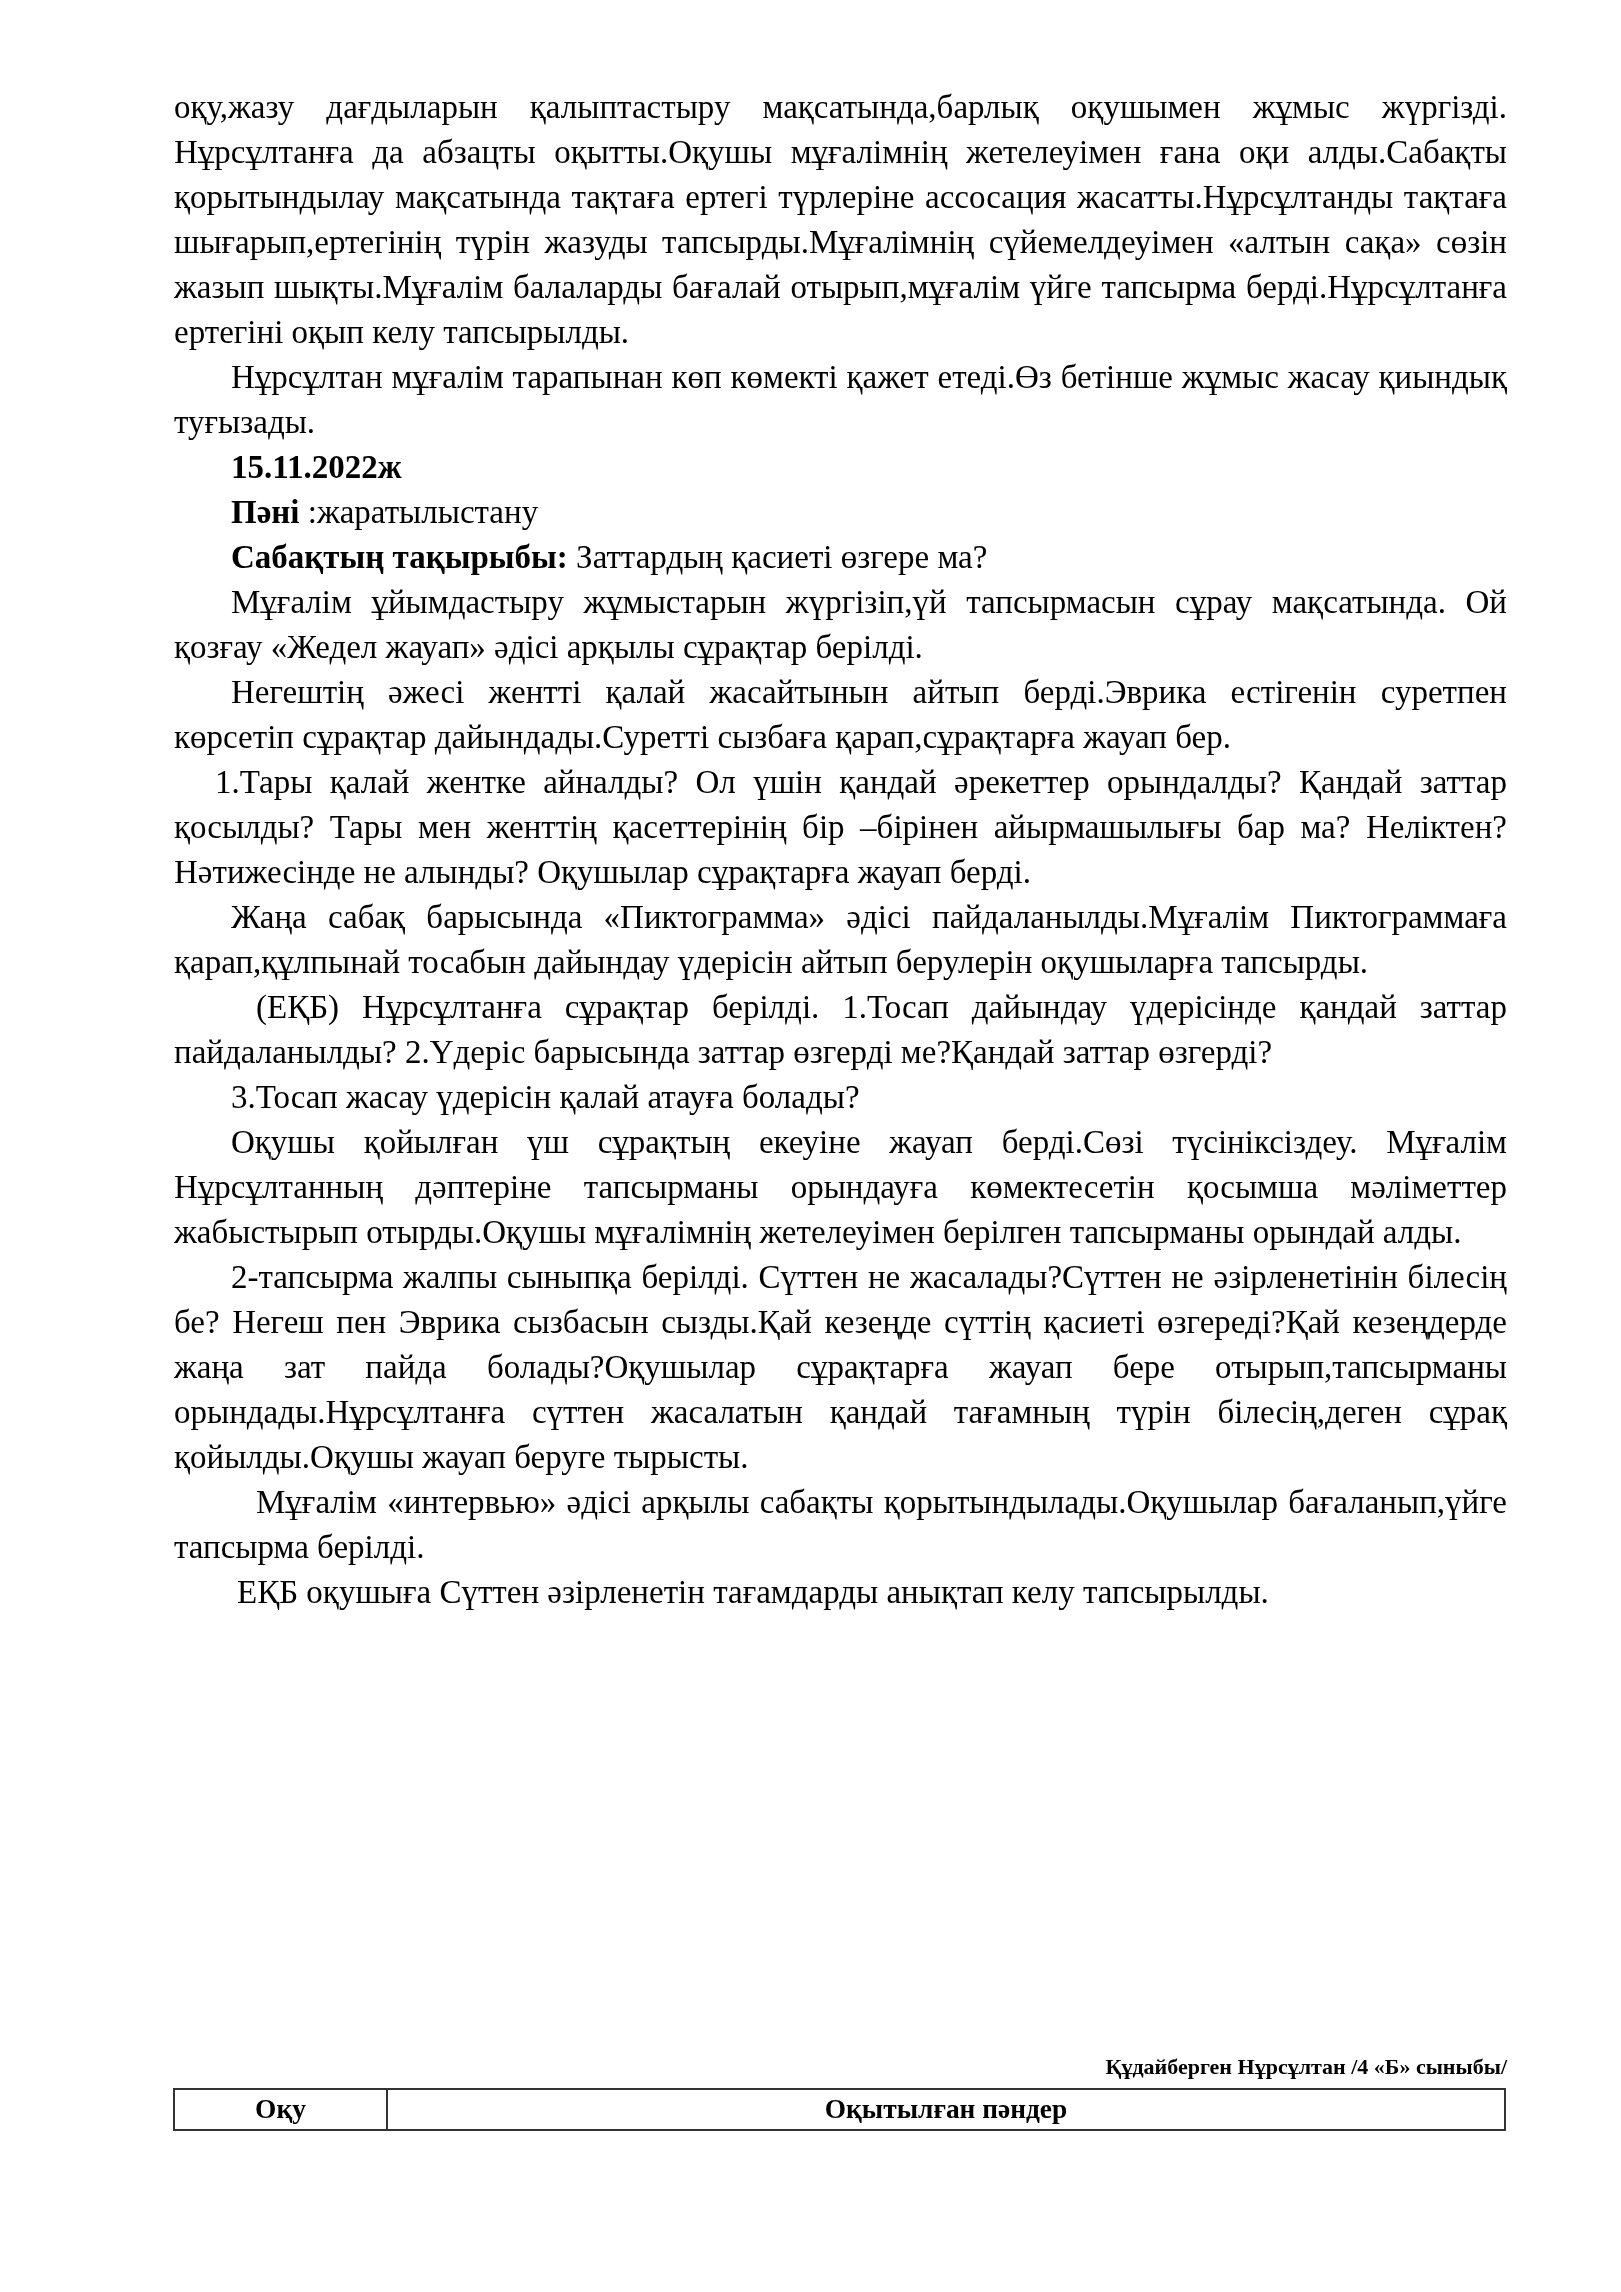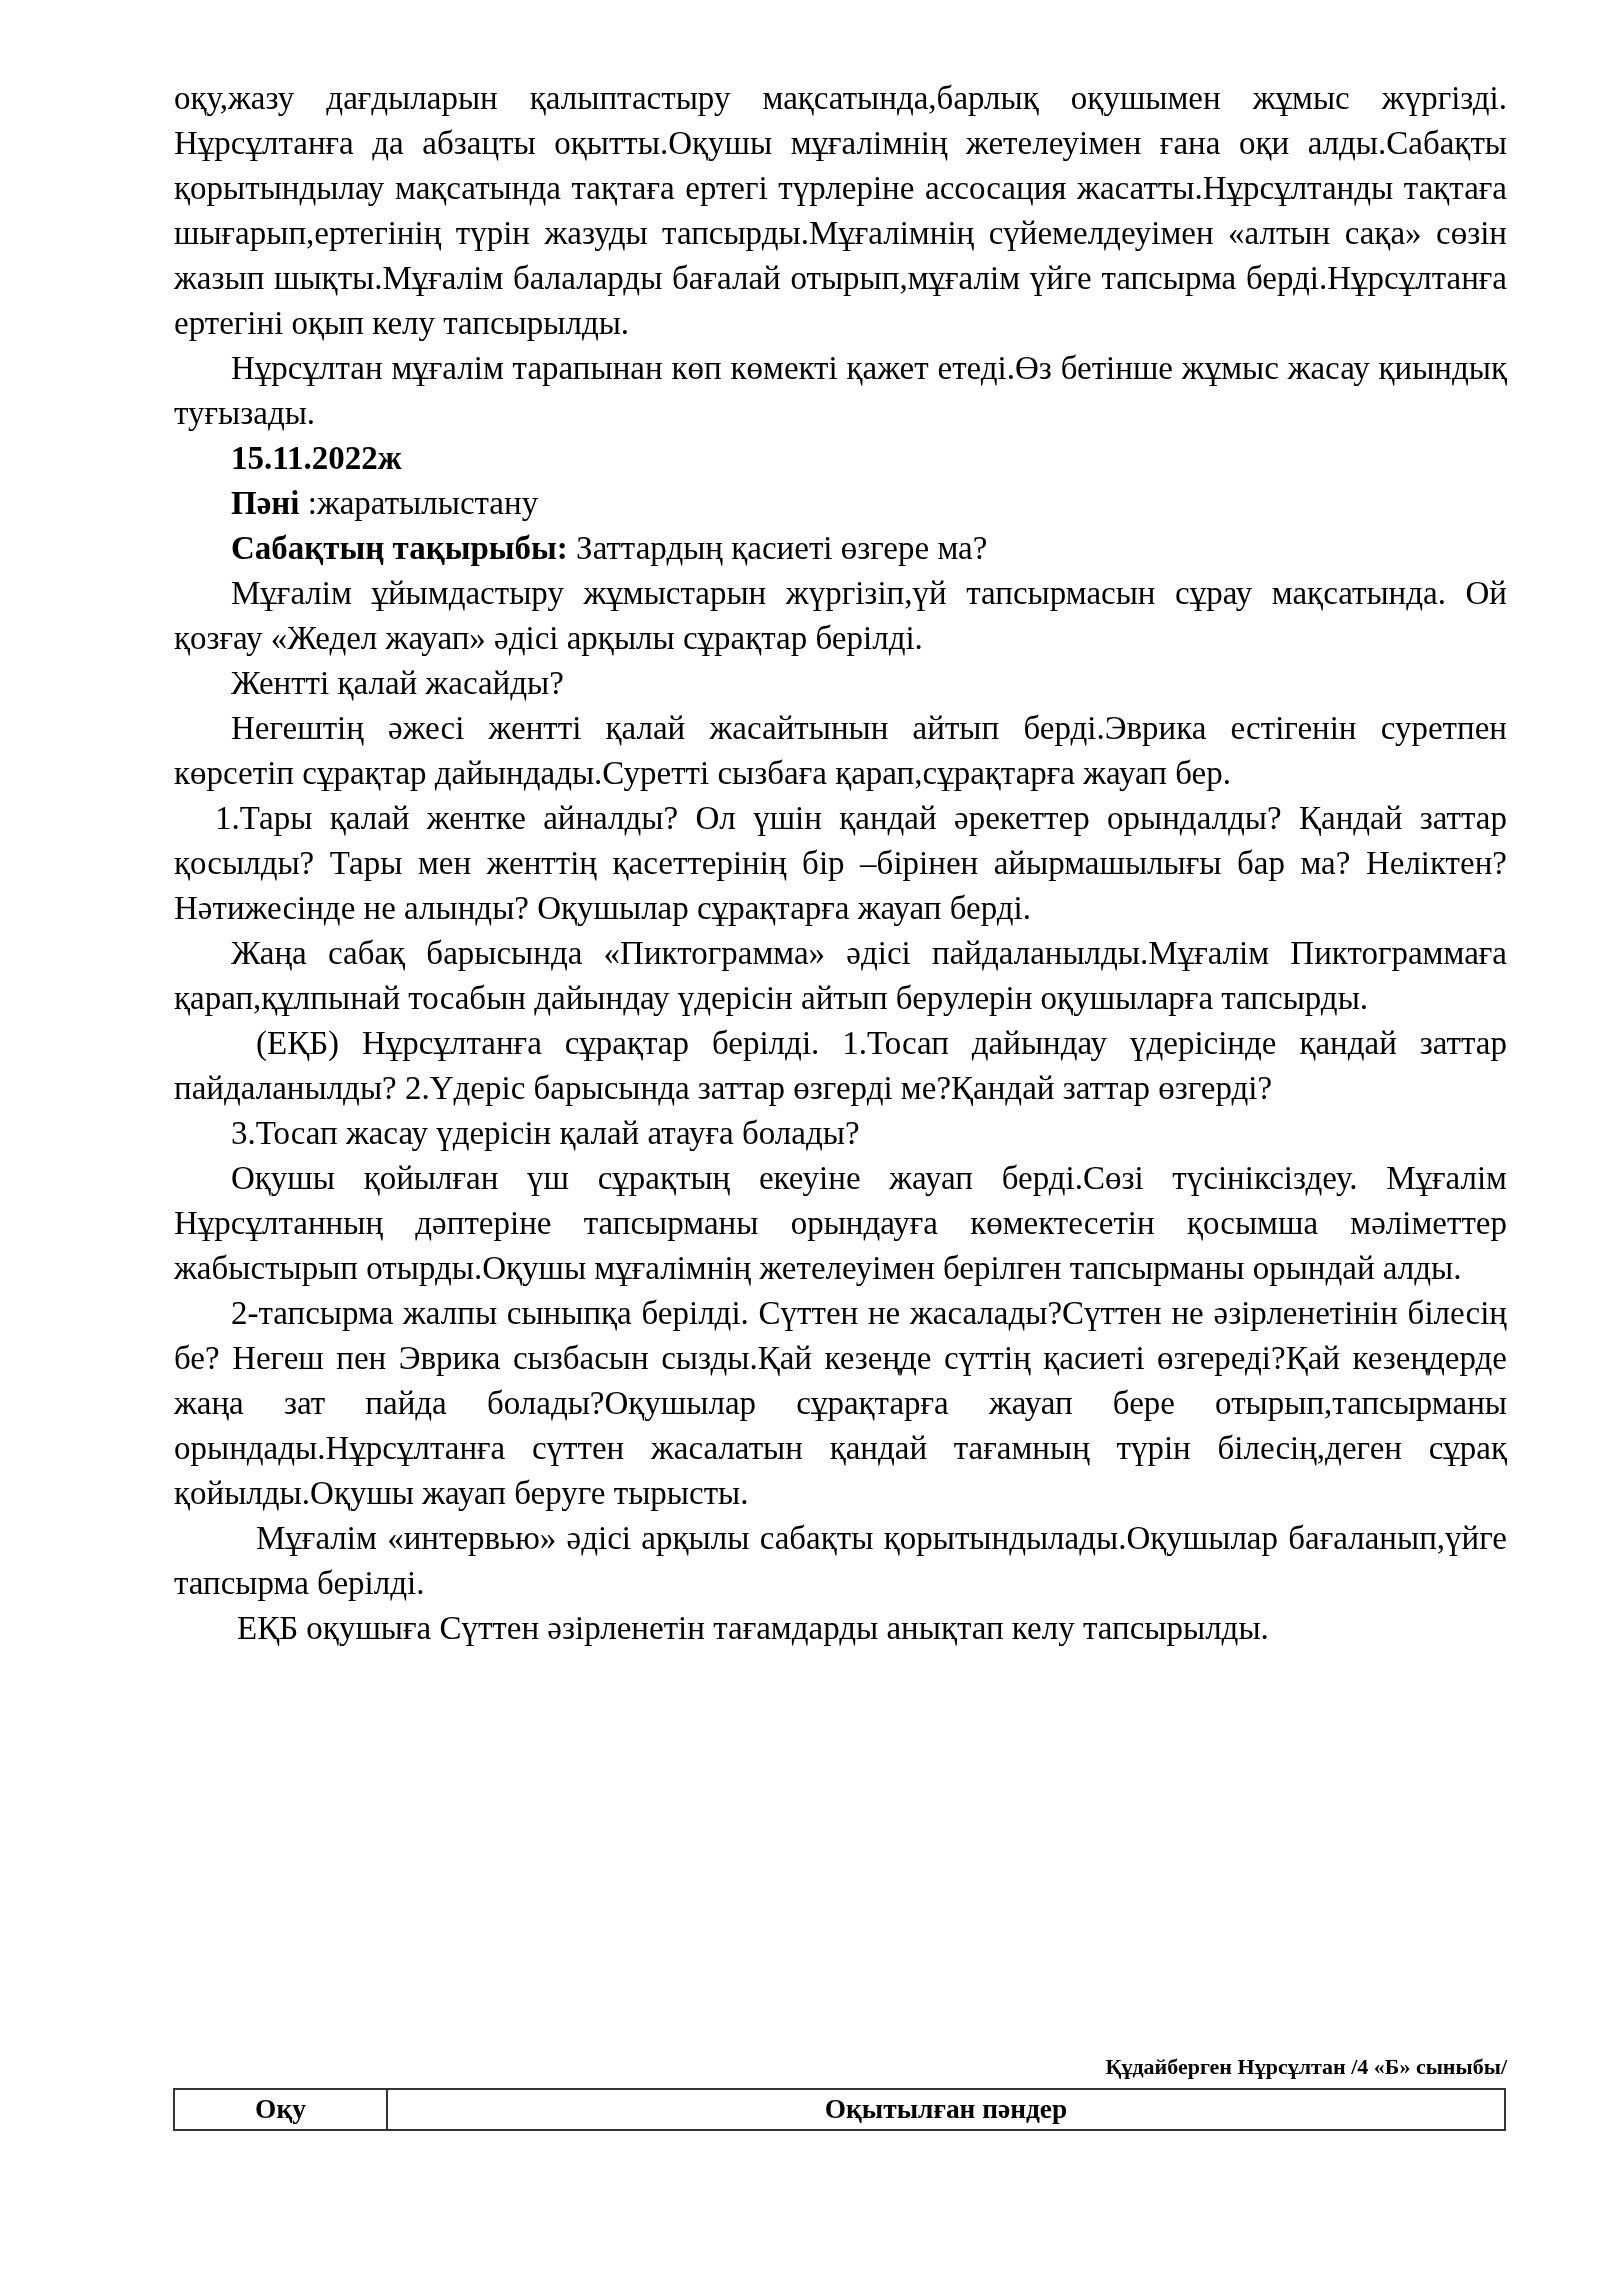--- a/index.html
+++ b/index.html
@@ -2,21 +2,21 @@
 <html><head>
 <meta charset="utf-8">
 <style>
   html, body { margin: 0; padding: 0; background: #ffffff; }
   body {
     width: 1621px; height: 2293px; position: relative; overflow: hidden;
     font-family: "Liberation Serif", "DejaVu Serif", serif;
     color: #000;
   }
   .page {
-    position: absolute; left: 174px; top: 76px; width: 1333px;
+    position: absolute; left: 174px; top: 85px; width: 1333px;
     font-size: 33px; line-height: 45px;
   }
   .p { margin: 0; text-align: justify; text-align-last: left; }
   .ind1 { text-indent: 41px; }
   .ind2 { text-indent: 57px; }
   .ind3 { text-indent: 82px; }
   .ind4 { text-indent: 63px; }
   .ind5 { text-indent: 135px; }
   .b { font-weight: bold; }
   .caption {
@@ -38,21 +38,20 @@
 
 <div class="page">
   <p class="p">оқу,жазу дағдыларын қалыптастыру мақсатында,барлық оқушымен жұмыс жүргізді. Нұрсұлтанға да абзацты оқытты.Оқушы мұғалімнің жетелеуімен ғана оқи алды.Сабақты қорытындылау мақсатында тақтаға ертегі түрлеріне ассосация жасатты.Нұрсұлтанды тақтаға шығарып,ертегінің түрін жазуды тапсырды.Мұғалімнің сүйемелдеуімен «алтын сақа» сөзін жазып шықты.Мұғалім балаларды бағалай отырып,мұғалім үйге тапсырма берді.Нұрсұлтанға ертегіні оқып келу тапсырылды.</p>
   <p class="p ind2">Нұрсұлтан мұғалім тарапынан көп көмекті қажет етеді.Өз бетінше жұмыс жасау қиындық туғызады.</p>
 
   <p class="p ind2 b">15.11.2022ж</p>
   <p class="p ind2"><span class="b">Пәні</span><span> :жаратылыстану</span></p>
   <p class="p ind2"><span class="b">Сабақтың тақырыбы:</span><span> Заттардың қасиеті өзгере ма?</span></p>
 
   <p class="p ind2">Мұғалім ұйымдастыру жұмыстарын жүргізіп,үй тапсырмасын сұрау мақсатында. Ой қозғау «Жедел жауап» әдісі арқылы сұрақтар берілді.</p>
-  <p class="p ind2">Жентті қалай жасайды?</p>
   <p class="p ind2">Негештің әжесі жентті қалай жасайтынын айтып берді.Эврика естігенін суретпен көрсетіп сұрақтар дайындады.Суретті сызбаға қарап,сұрақтарға жауап бер.</p>
   <p class="p ind1">1.Тары қалай жентке айналды? Ол үшін қандай әрекеттер орындалды? Қандай заттар қосылды? Тары мен женттің қасеттерінің бір –бірінен айырмашылығы бар ма? Неліктен? Нәтижесінде не алынды? Оқушылар сұрақтарға жауап берді.</p>
   <p class="p ind2">Жаңа сабақ барысында  «Пиктограмма» әдісі пайдаланылды.Мұғалім Пиктограммаға қарап,құлпынай тосабын дайындау үдерісін айтып берулерін оқушыларға тапсырды.</p>
   <p class="p ind3">(ЕҚБ) Нұрсұлтанға сұрақтар берілді. 1.Тосап дайындау үдерісінде қандай заттар пайдаланылды? 2.Үдеріс барысында заттар өзгерді ме?Қандай заттар өзгерді?</p>
   <p class="p ind2">3.Тосап жасау үдерісін қалай атауға болады?</p>
   <p class="p ind2">Оқушы қойылған үш сұрақтың екеуіне  жауап берді.Сөзі түсініксіздеу. Мұғалім Нұрсұлтанның дәптеріне тапсырманы орындауға көмектесетін қосымша мәліметтер жабыстырып отырды.Оқушы мұғалімнің жетелеуімен берілген тапсырманы орындай алды.</p>
   <p class="p ind2">2-тапсырма жалпы сыныпқа берілді. Сүттен не жасалады?Сүттен не әзірленетінін білесің бе? Негеш пен Эврика сызбасын сызды.Қай кезеңде сүттің қасиеті өзгереді?Қай кезеңдерде жаңа зат пайда болады?Оқушылар сұрақтарға жауап бере отырып,тапсырманы орындады.Нұрсұлтанға сүттен жасалатын қандай тағамның түрін білесің,деген сұрақ қойылды.Оқушы жауап беруге тырысты.</p>
   <p class="p ind3">Мұғалім «интервью» әдісі арқылы сабақты қорытындылады.Оқушылар бағаланып,үйге тапсырма берілді.</p>
   <p class="p ind4">ЕҚБ оқушыға Сүттен әзірленетін тағамдарды анықтап келу тапсырылды.</p>
 </div>

